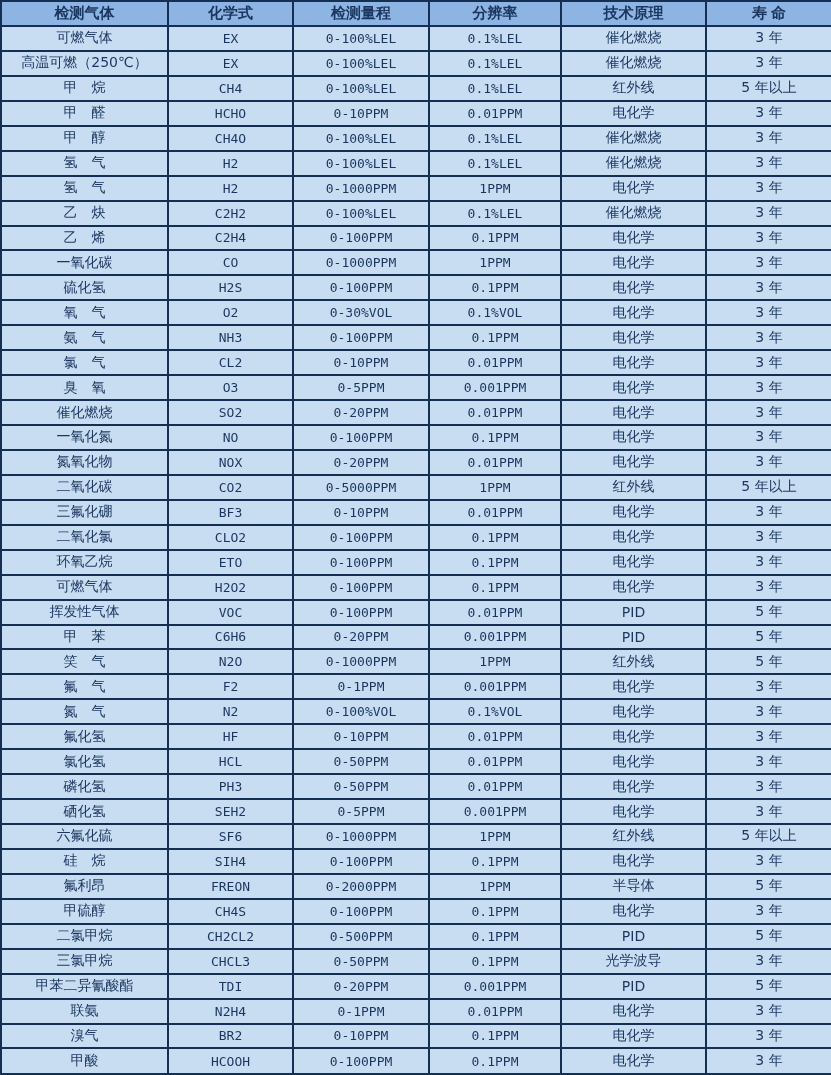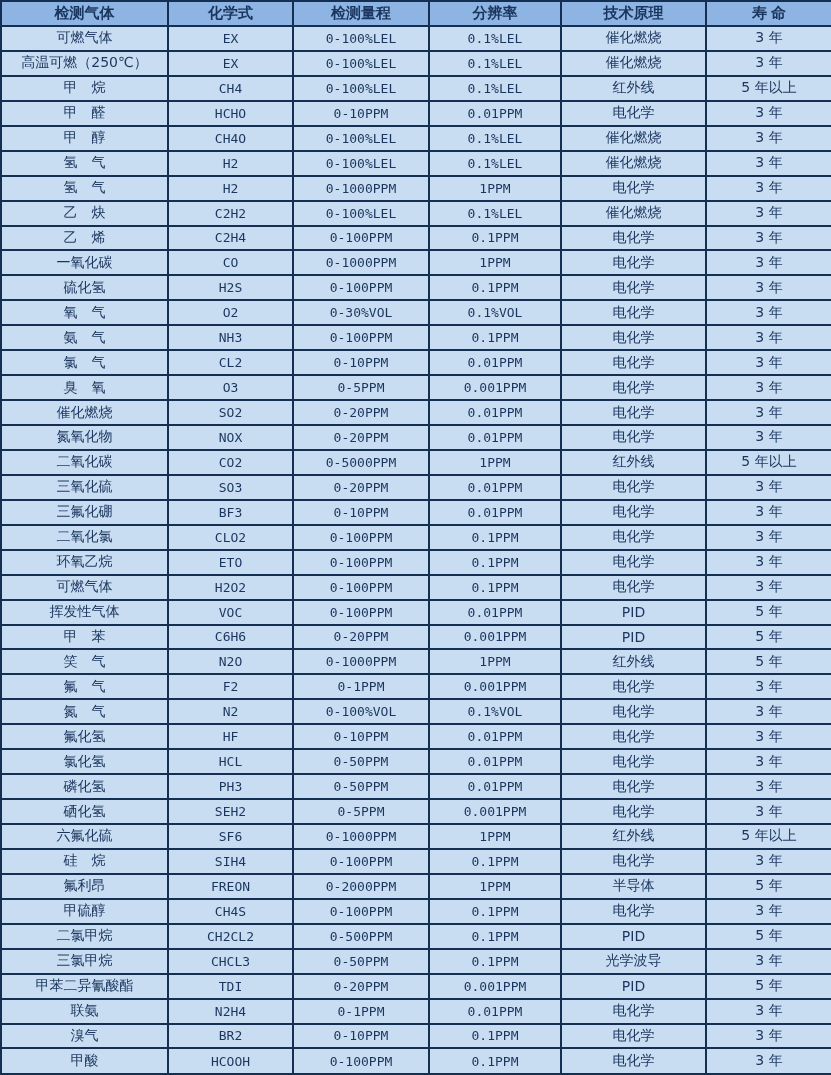--- a/index.html
+++ b/index.html
@@ -189,42 +189,42 @@
       </tr>
       <tr>
         <td class="cjk">催化燃烧</td>
         <td class="mono">SO2</td>
         <td class="mono">0-20PPM</td>
         <td class="mono">0.01PPM</td>
         <td class="cjk">电化学</td>
         <td class="cjk">3 年</td>
       </tr>
       <tr>
+        <td class="cjk">一氧化氮</td>
+        <td class="mono">NO</td>
+        <td class="mono">0-100PPM</td>
+        <td class="mono">0.1PPM</td>
+        <td class="cjk">电化学</td>
+        <td class="cjk">3 年</td>
+      </tr>
+      <tr>
         <td class="cjk">氮氧化物</td>
         <td class="mono">NOX</td>
         <td class="mono">0-20PPM</td>
         <td class="mono">0.01PPM</td>
         <td class="cjk">电化学</td>
         <td class="cjk">3 年</td>
       </tr>
       <tr>
         <td class="cjk">二氧化碳</td>
         <td class="mono">CO2</td>
         <td class="mono">0-5000PPM</td>
         <td class="mono">1PPM</td>
         <td class="cjk">红外线</td>
         <td class="cjk">5 年以上</td>
-      </tr>
-      <tr>
-        <td class="cjk">三氧化硫</td>
-        <td class="mono">SO3</td>
-        <td class="mono">0-20PPM</td>
-        <td class="mono">0.01PPM</td>
-        <td class="cjk">电化学</td>
-        <td class="cjk">3 年</td>
       </tr>
       <tr>
         <td class="cjk">三氟化硼</td>
         <td class="mono">BF3</td>
         <td class="mono">0-10PPM</td>
         <td class="mono">0.01PPM</td>
         <td class="cjk">电化学</td>
         <td class="cjk">3 年</td>
       </tr>
       <tr>

